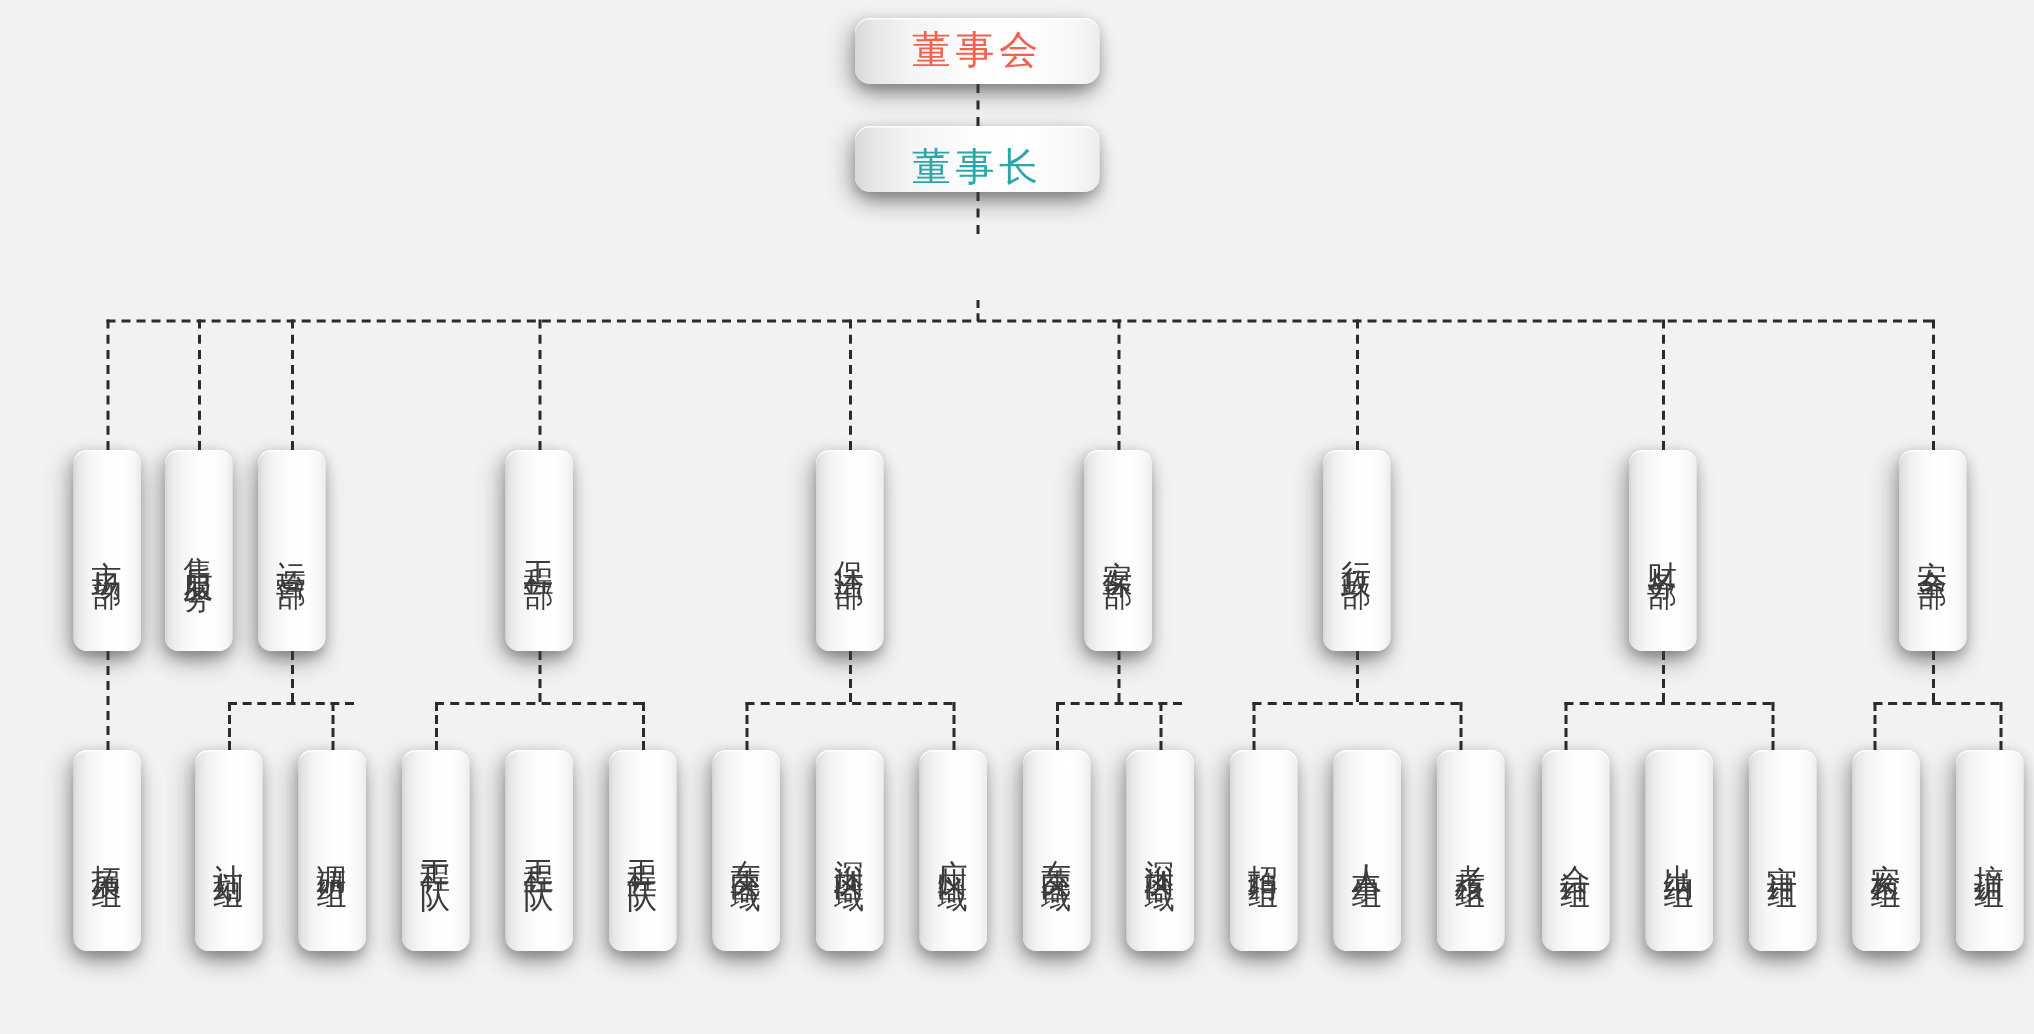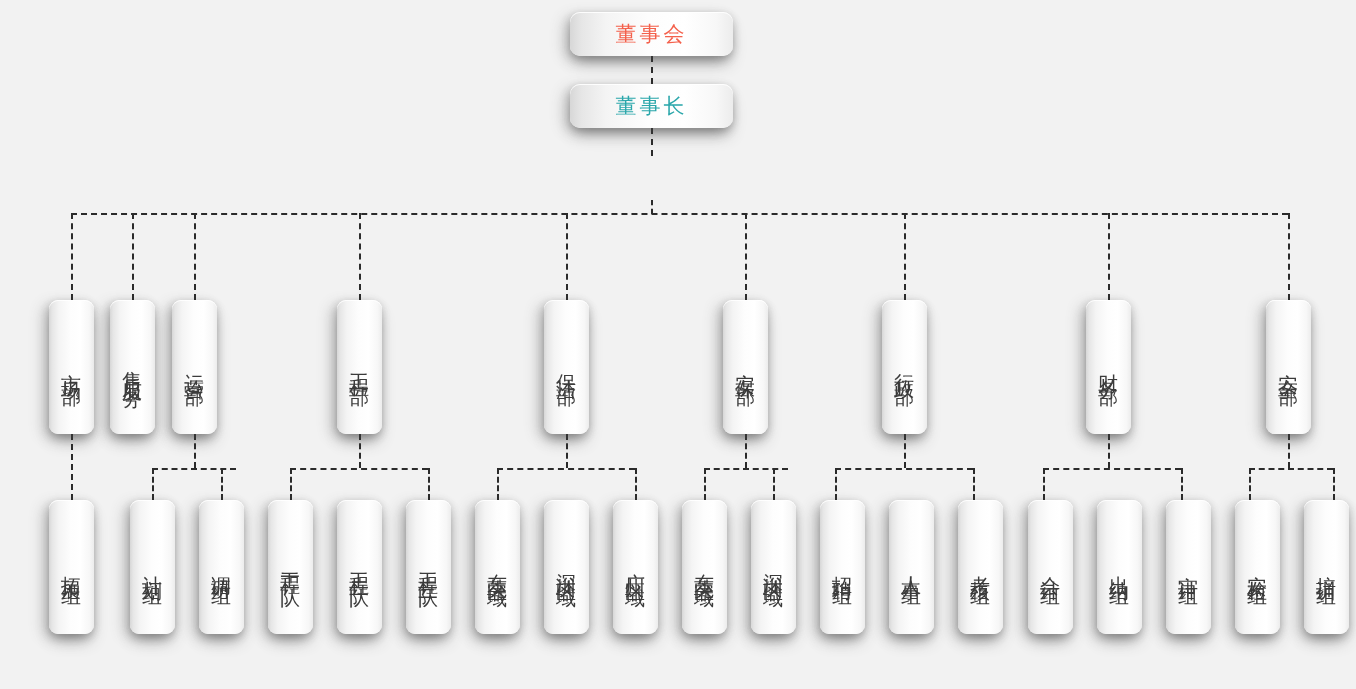--- a/index.html
+++ b/index.html
@@ -63,21 +63,21 @@
     text-align: center;
     line-height: 1.18;
     letter-spacing: 0.5px;
   }
 
   
   .node.horiz {
     border-radius: 10px;
   }
   .node.horiz .lbl {
-    font-size: 21px;
+    font-size: 26px;
     letter-spacing: 3px;
   }
 
   
   .node.vert .lbl {
     writing-mode: vertical-rl;
     text-orientation: upright;
     font-size: 20px;
     letter-spacing: 5px;
     line-height: 1;
@@ -143,21 +143,21 @@
 
   <div class="conn v" style="left:1288px; top:434px; height:34px;"></div>
   <div class="conn h" style="left:1249px; top:468px; width:84px;"></div>
   <div class="conn v" style="left:1249px; top:468px; height:32px;"></div>
   <div class="conn v" style="left:1333px; top:468px; height:32px;"></div>
 
   <div class="node horiz" style="left:570px; top:12px; width:163px; height:44px;">
     <span class="lbl accent-red">董事会</span>
   </div>
 
-  <div class="node horiz" style="left:570px; top:84px; width:163px; height:44px;">
+  <div class="node horiz" style="left:570px; top:84px; width:163px; height:44px;align-items:flex-end;">
     <span class="lbl accent-teal">董事长</span>
   </div>
 
 
   <div class="node vert dept" style="left:49px; top:300px; width:45px; height:134px;">
     <span class="lbl">市场部</span>
   </div>
 
   <div class="node vert dept" style="left:110px; top:300px; width:45px; height:134px;">
     <span class="lbl">售后服务</span>

